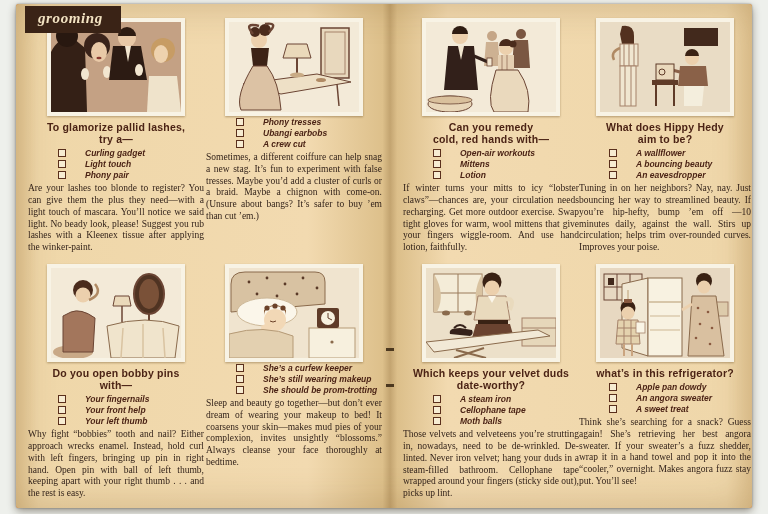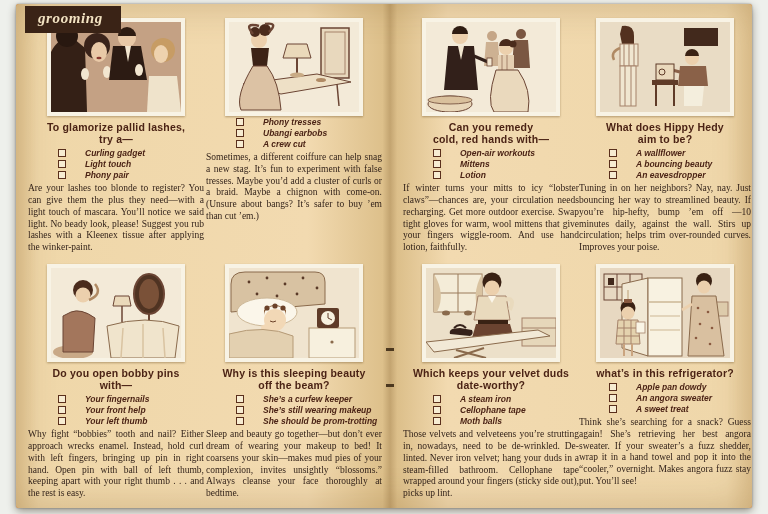--- a/index.html
+++ b/index.html
@@ -308,24 +308,20 @@
         <ellipse cx="38" cy="60" rx="6" ry="4" fill="#f2d8b6"></ellipse>
         <path d="M0,66 Q36,56 64,68 L64,90 L0,90 Z" fill="#e3d0b0" stroke="#b59a76" stroke-width="1"></path>
         <rect x="80" y="60" width="46" height="30" fill="#f7f0de" stroke="#b59a76" stroke-width="1"></rect>
         <circle cx="103" cy="74" r="1.6" fill="#8a6a4c"></circle>
         <rect x="88" y="40" width="22" height="20" rx="2" fill="#5f3b28"></rect>
         <circle cx="99" cy="50" r="7" fill="#f7f0de"></circle>
         <line x1="99" y1="50" x2="99" y2="45" stroke="#5f3b28" stroke-width="1"></line>
         <line x1="99" y1="50" x2="103" y2="52" stroke="#5f3b28" stroke-width="1"></line>
       </svg>
     </div>
-    <h3 class="headline">
-      <span>Why is this sleeping beauty</span>
-      <span>off the beam?</span>
-    </h3>
     <ul class="options">
       <li>
           <span class="cb"></span>
           <span class="opt">She’s a curfew keeper</span>
         </li>
       <li>
           <span class="cb"></span>
           <span class="opt">She’s still wearing makeup</span>
         </li>
       <li>

